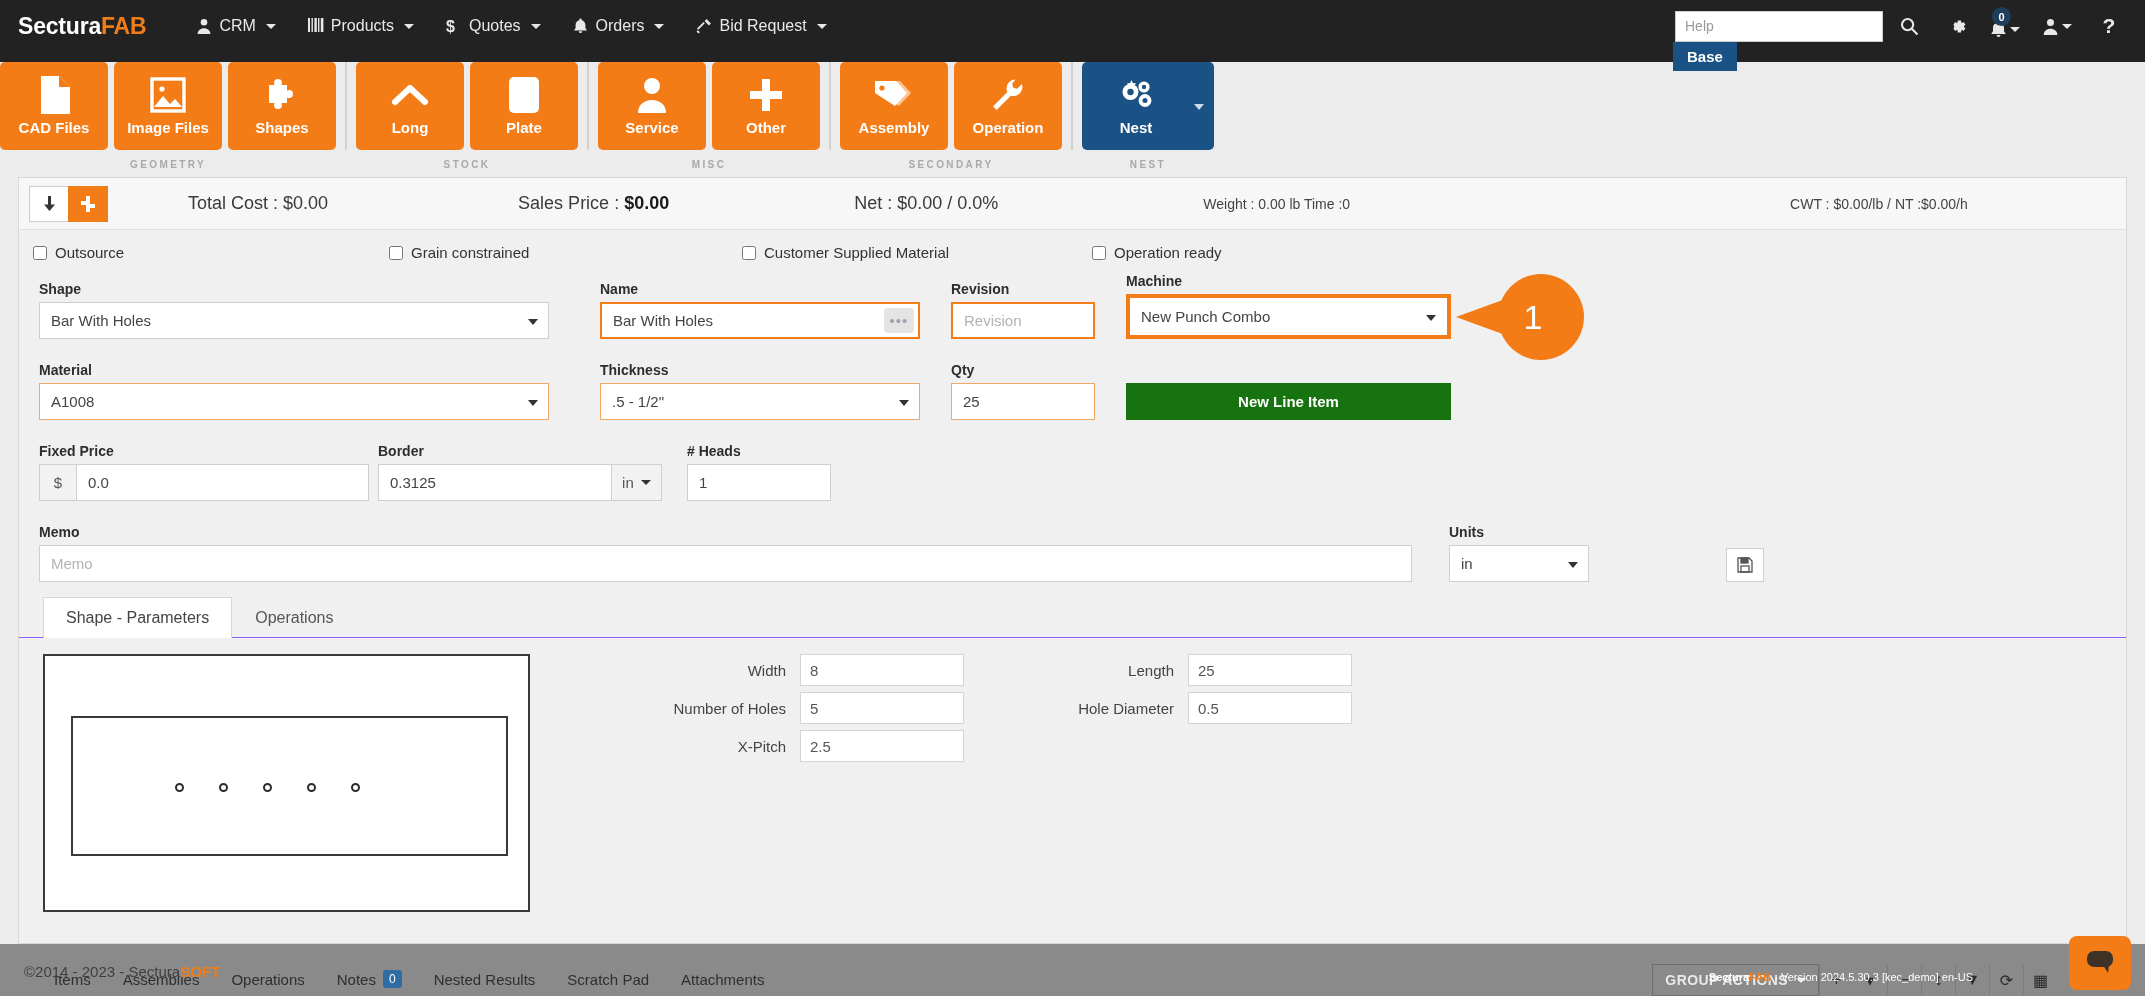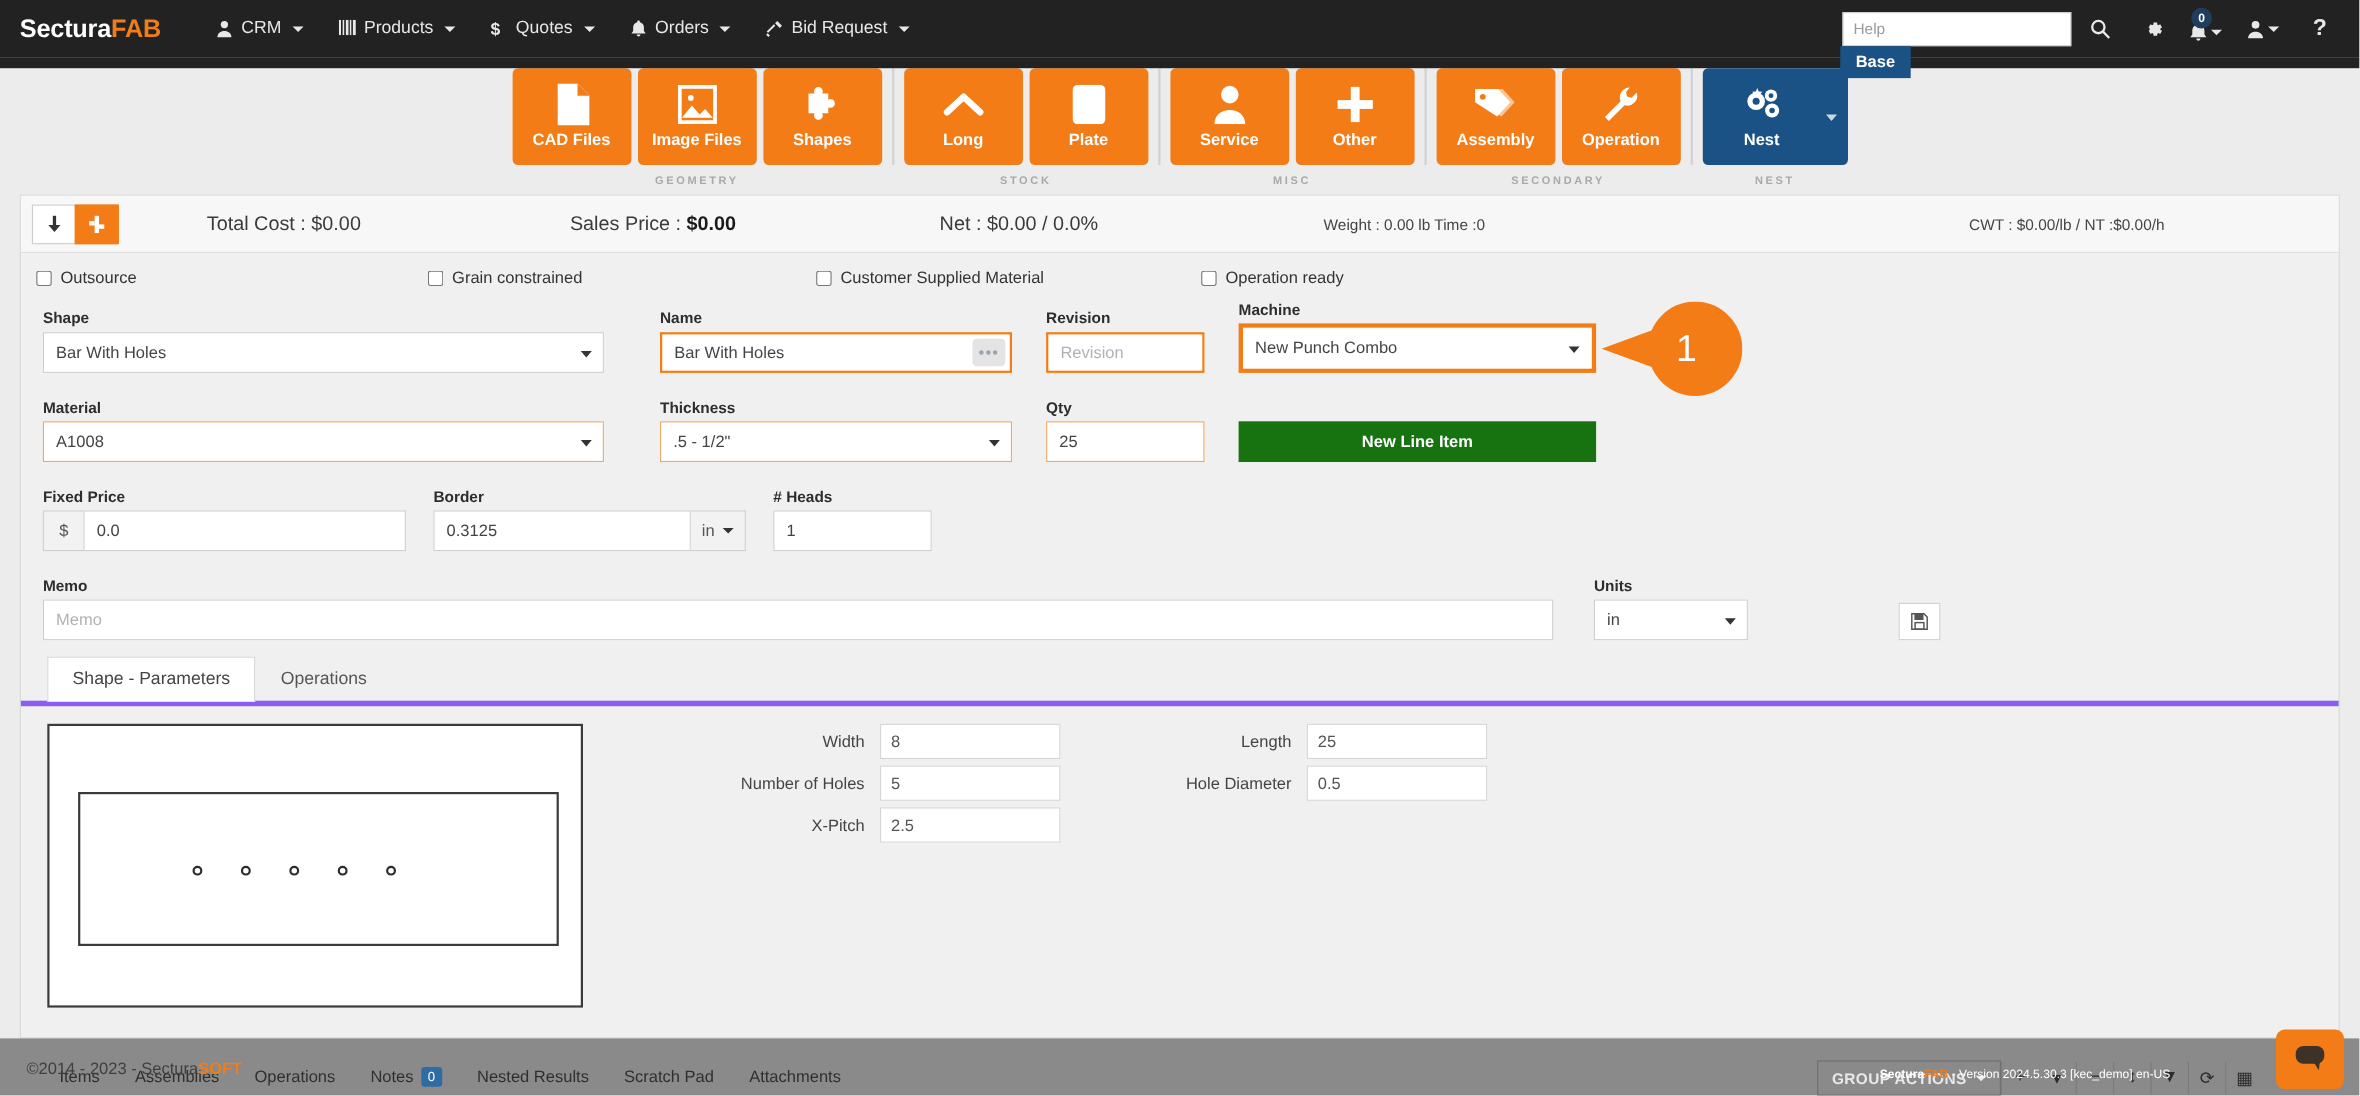--- a/index.html
+++ b/index.html
@@ -40,21 +40,21 @@
   .badge {
     position: absolute; top: 7px; left: 50%; margin-left: -13px;
     background: #1f3d5c; color: #fff; font-size: 11px; font-weight: bold;
     width: 19px; height: 19px; border-radius: 50%;
     display: flex; align-items: center; justify-content: center;
   }
 
   
   .toolbar-wrap { background: #ececec; height: 125px; position: relative; }
   .toolbar-strip-dark { position:absolute; top:0; left:0; right:0; height:10px; background:#222; }
-  .toolbar { display: flex; justify-content: center; align-items: flex-start; padding-top: 10px; }
+  .toolbar { display: flex; justify-content: flex-start; align-items: flex-start; padding-top: 10px; }
   .tb-group { display: flex; flex-direction: column; align-items: center; }
   .tb-btns { display: flex; gap: 6px; }
   .tb-btn {
     width: 108px; height: 88px; background: #f37c16; border-radius: 5px;
     display: flex; flex-direction: column; align-items: center; justify-content: center;
     color: #fff; cursor: pointer; gap: 5px;
   }
   .tb-btn .lbl { font-size: 15px; font-weight: bold; }
   .tb-btn .gi { height: 38px; display: flex; align-items: center; }
   .tb-group-label {
@@ -144,21 +144,21 @@
   .callout {
     position: absolute; left: 1456px; top: 274px; width: 128px; height: 86px;
     z-index: 30; pointer-events: none;
   }
   .callout-num {
     position:absolute; inset:0; display:flex; align-items:center; justify-content:center;
     color:#fff; font-size: 34px; left: 26px;
   }
 
   
-  .tabs { display: flex; padding-left: 24px; border-bottom: 5px solid #8b5cf6; margin-top: 4px; }
+  .tabs { display: flex; padding-left: 24px; border-bottom: 1px solid #8b5cf6; margin-top: 4px; }
   .tab {
     padding: 11px 22px; font-size: 16px; color: #555; cursor: pointer;
     border: 1px solid transparent; border-bottom: none; position: relative; top: 1px;
   }
   .tab.active { background: #fff; border-color: #d7d7d7; color: #444; }
 
   
   .shape-row { display: flex; padding: 16px 24px 0 24px; }
   .shape-canvas {
     width: 487px; height: 258px; background: #fff; border: 2px solid #3a3a3a;
@@ -578,21 +578,21 @@
 
     <div class="frow" style="margin-top:23px">
       <div class="fgrp" style="width:330px">
         <div class="flabel">Fixed Price</div>
         <div class="input-addon-group">
           <span class="input-addon">$</span>
           <input class="finput" type="text" style="border-left: none;" value="0.0">
         </div>
       </div>
 
-      <div class="fgrp" style="width:284px; margin-left:25px">
+      <div class="fgrp" style="width:284px; margin-left:9px">
         <div class="flabel">Border</div>
         <div class="input-addon-group">
           <input class="finput" type="text" value="0.3125" style="">
           <span class="input-addon" style="border-left:none; width:62px; gap:7px">
             <span>in</span>
             <span class="caret" style="border-top-color:#333; margin:0"></span>
           </span>
         </div>
       </div>
 

